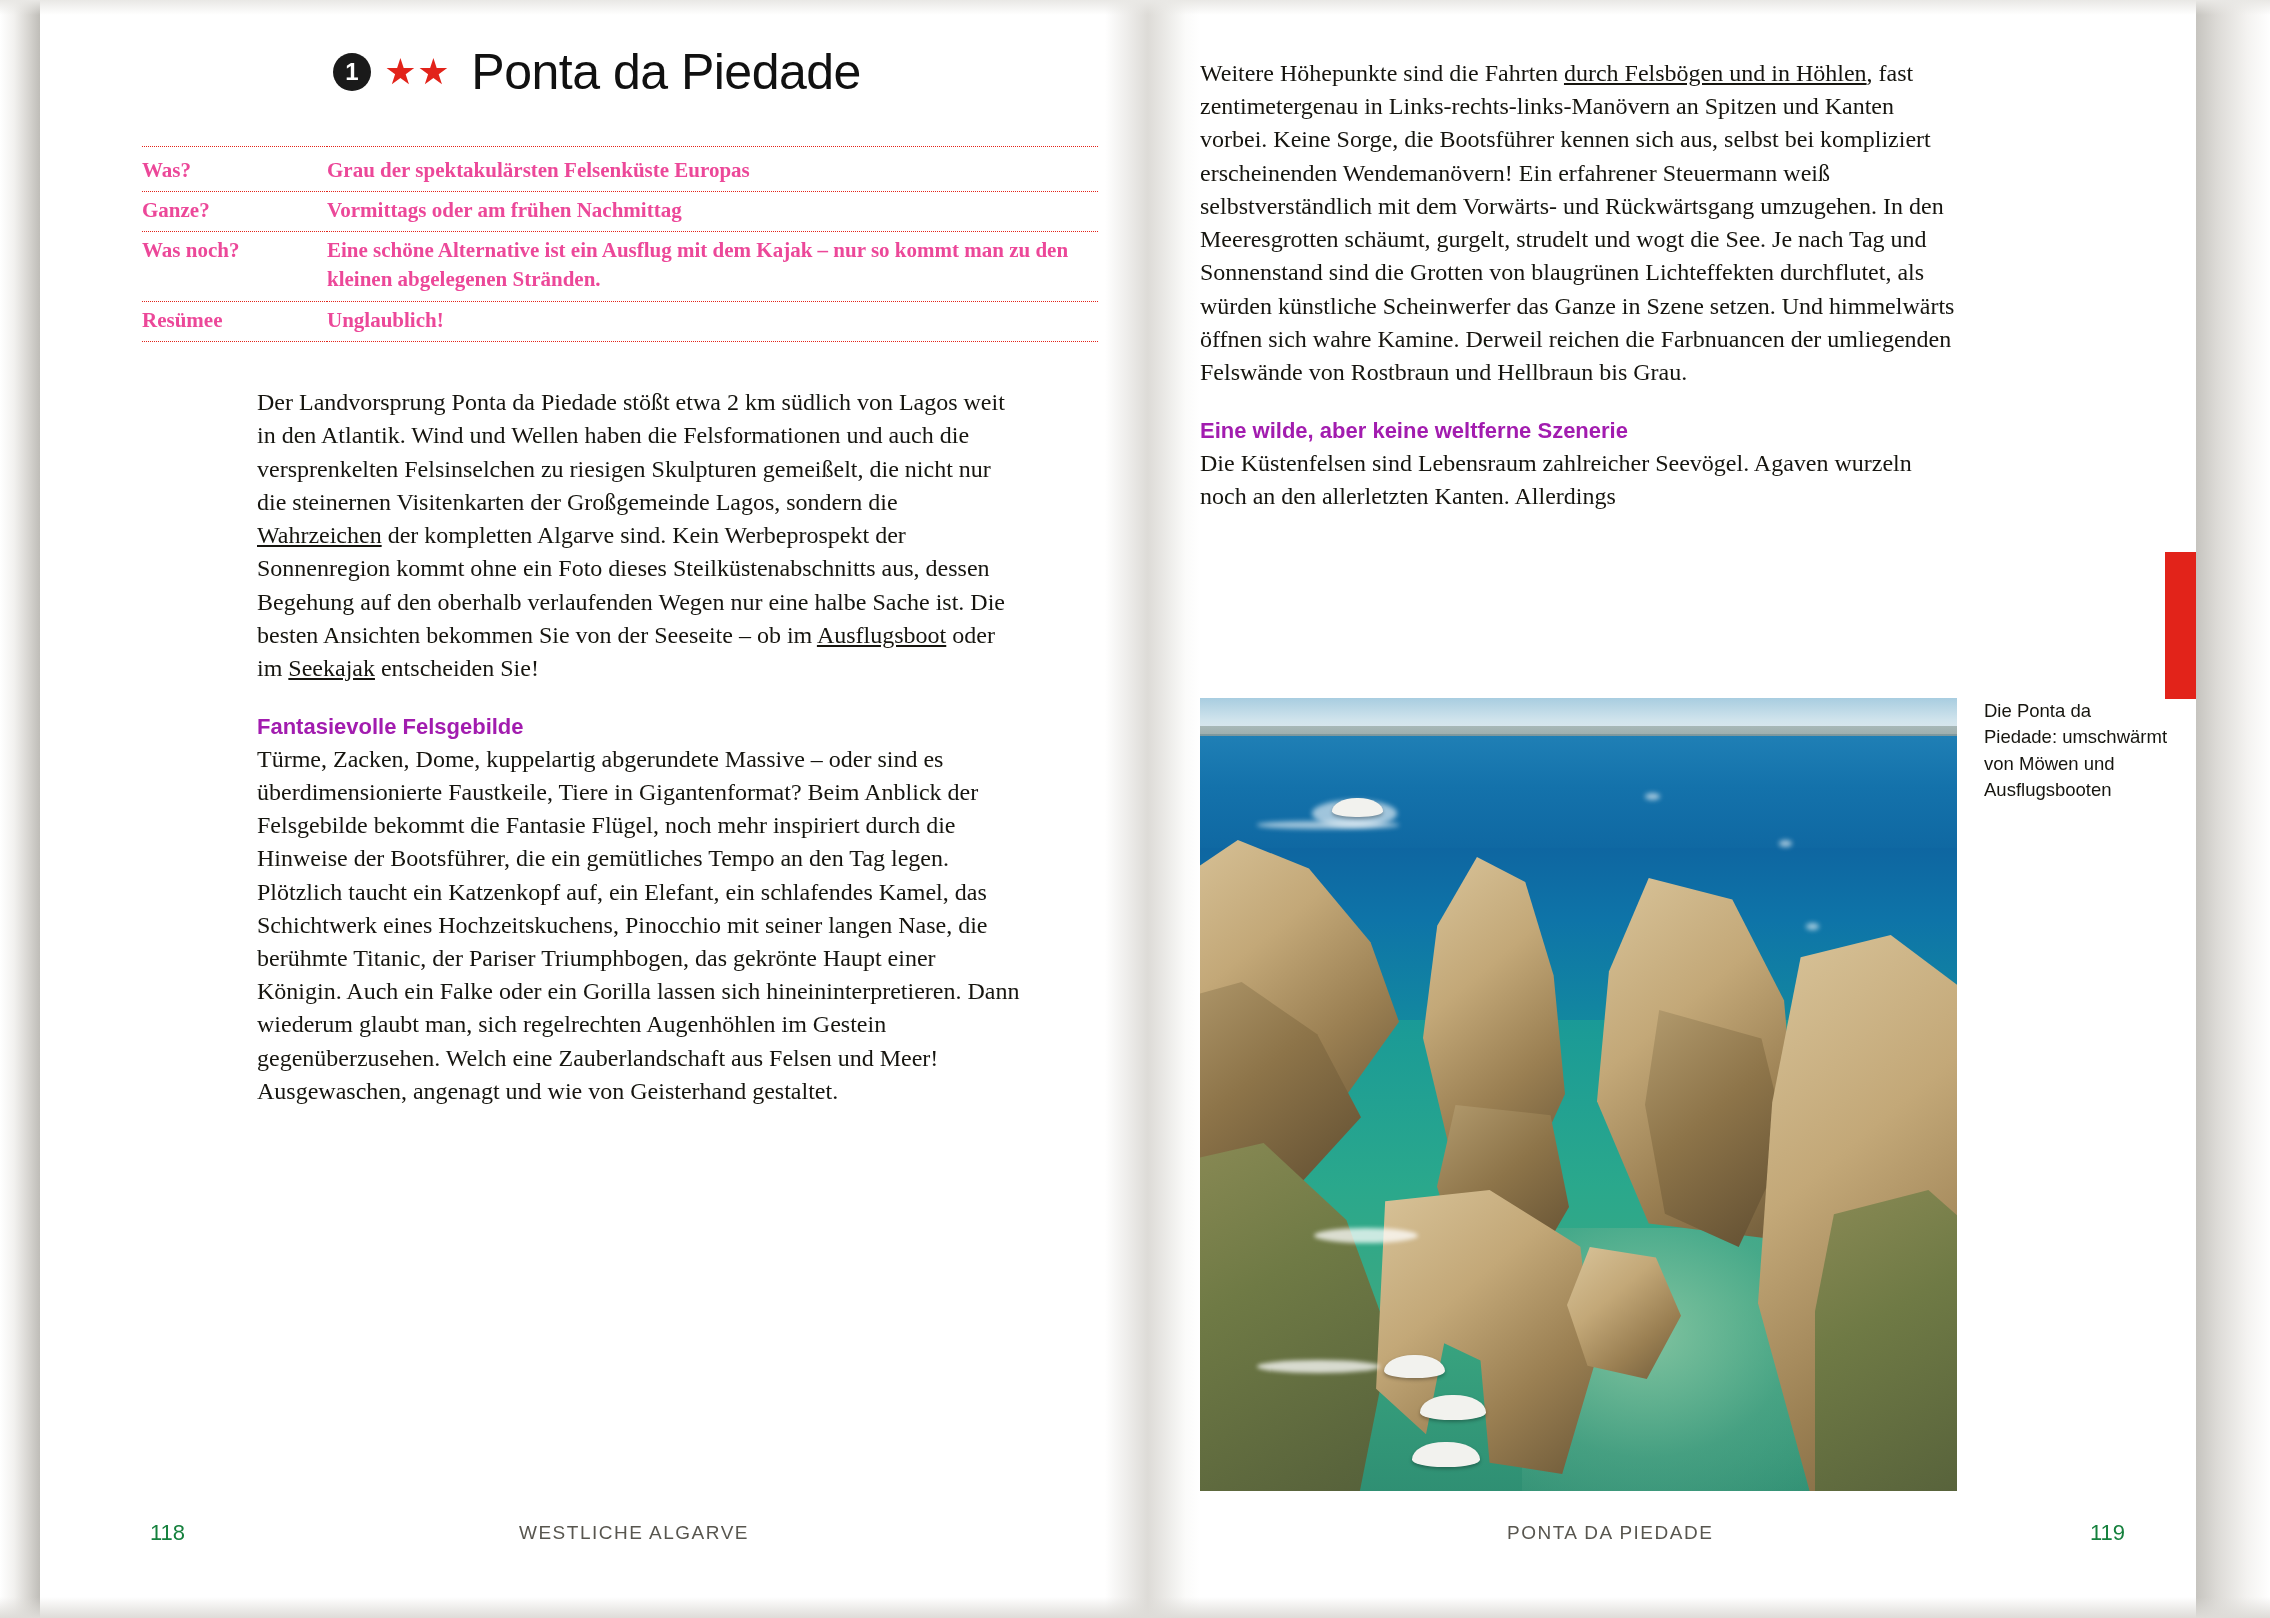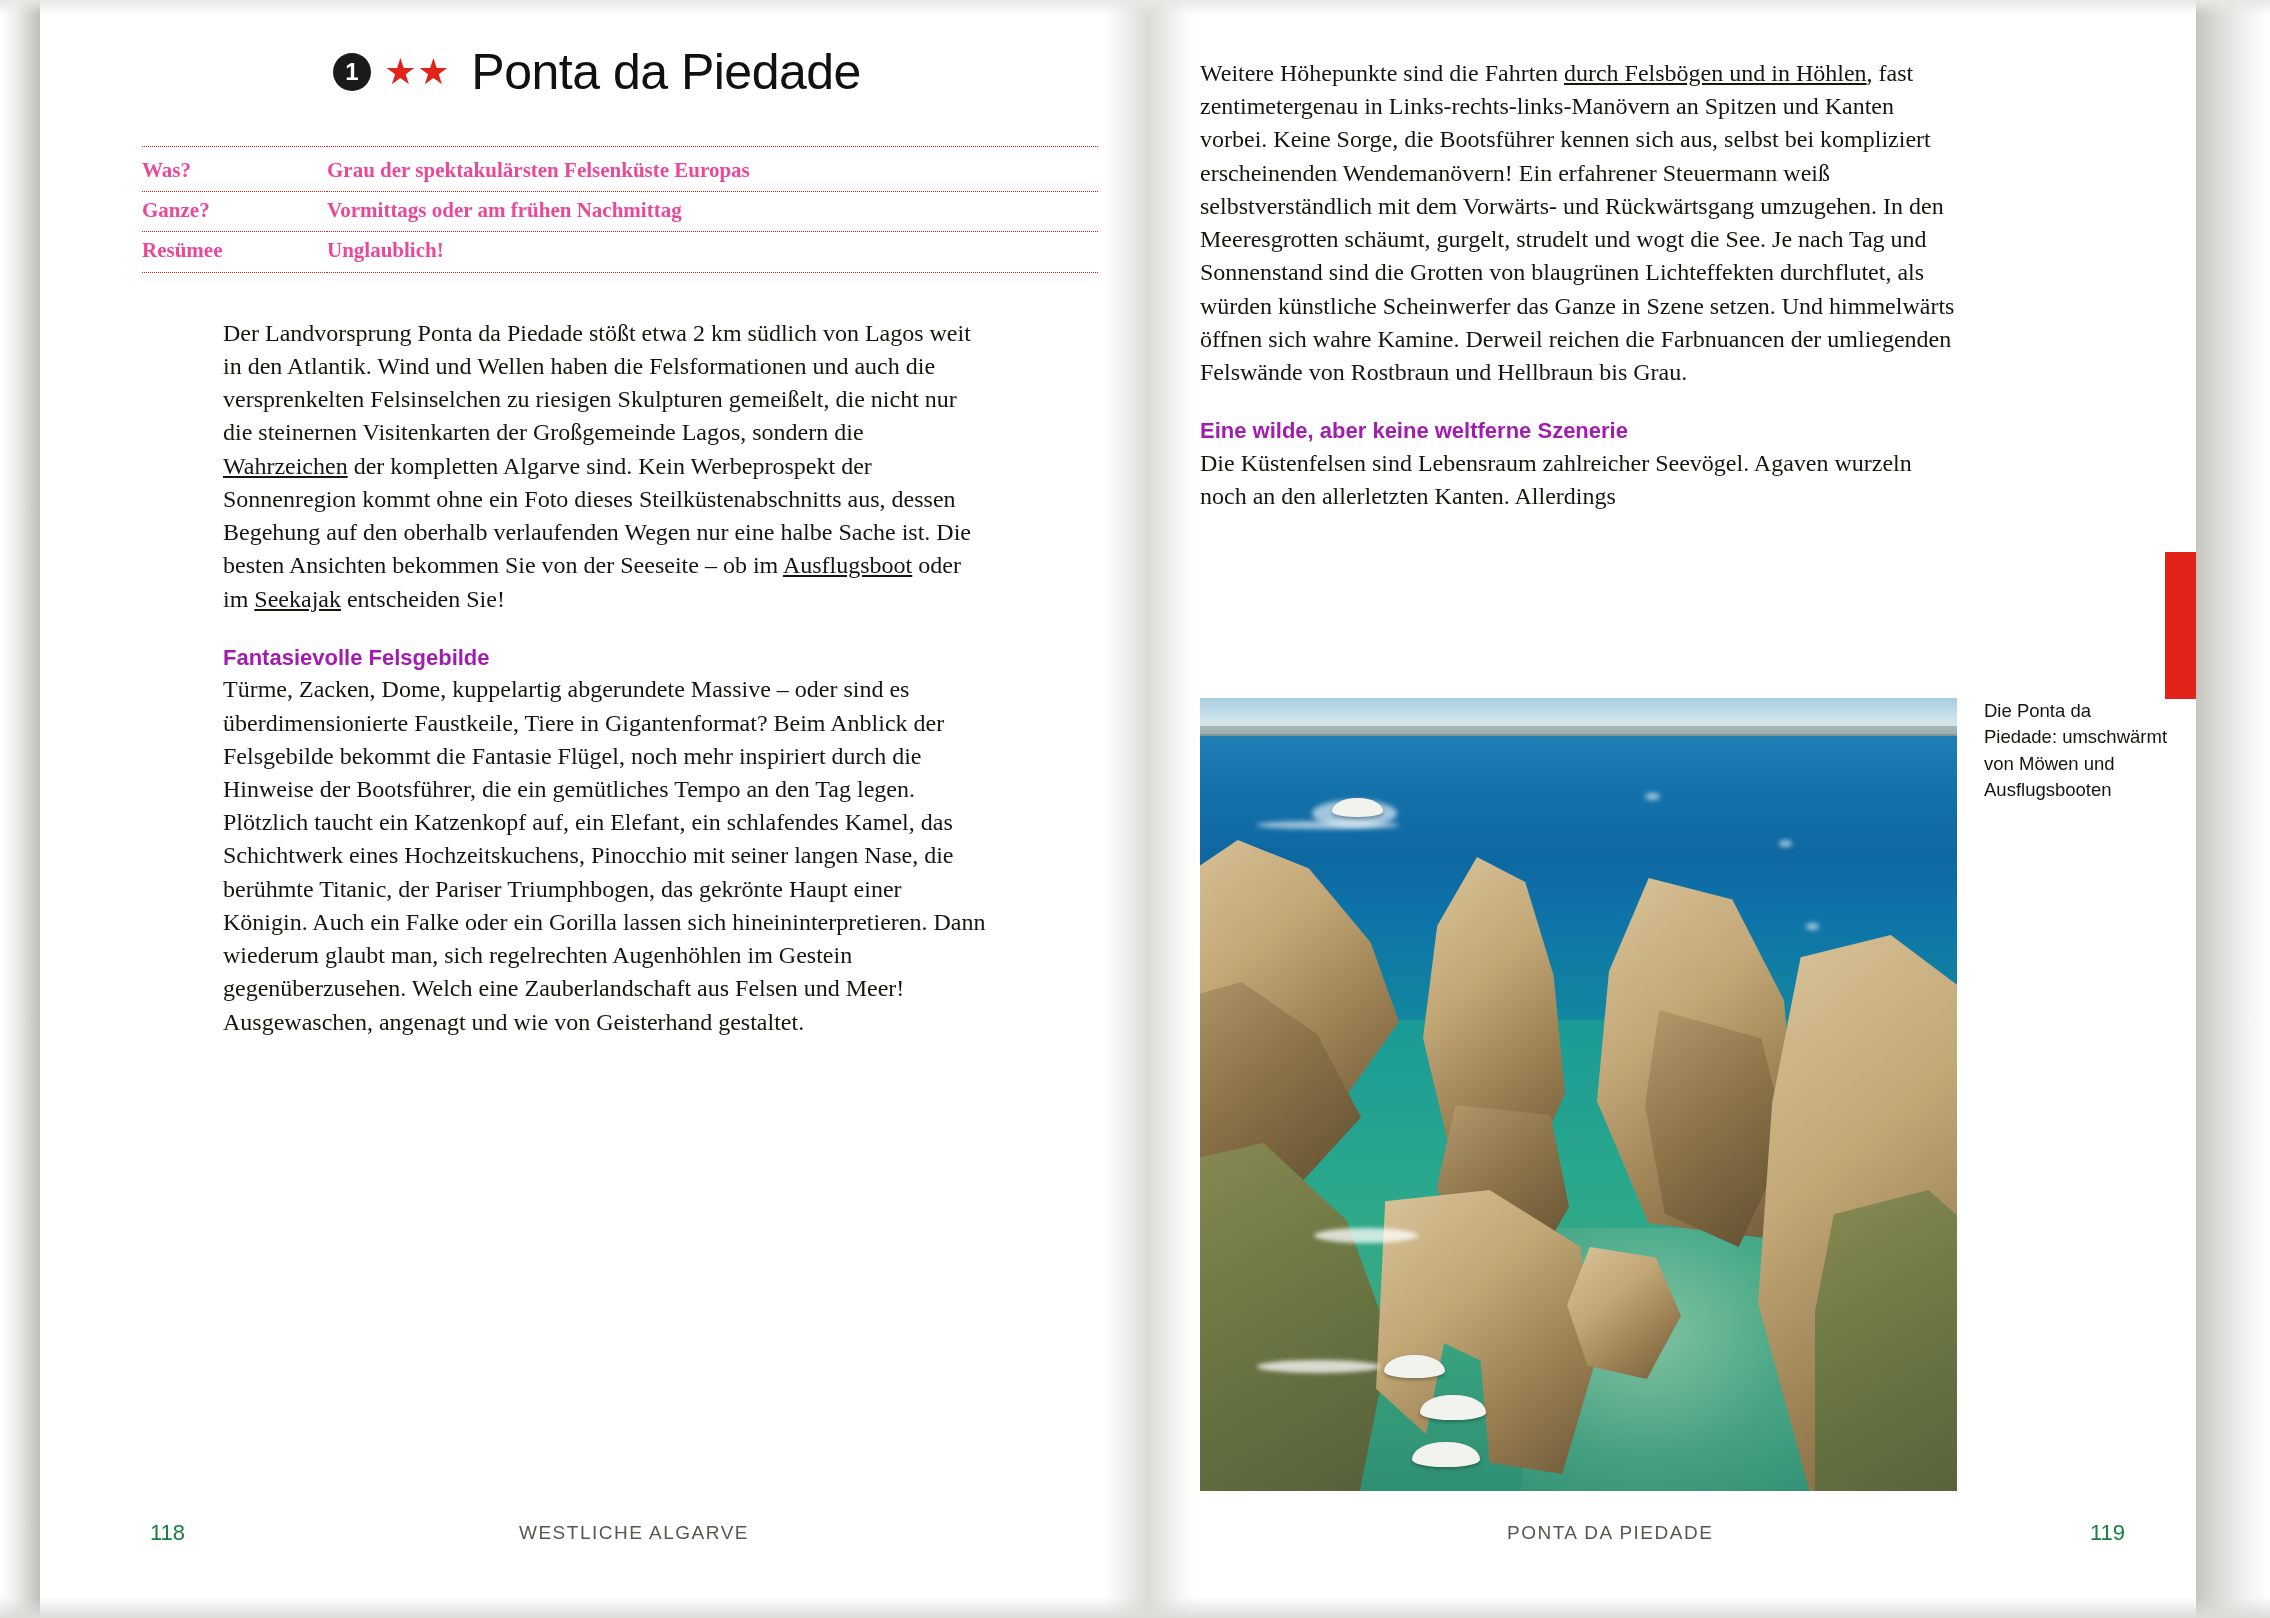--- a/index.html
+++ b/index.html
@@ -105,21 +105,21 @@
   .info-table tr:first-child td { border-top: 0.9px dotted #e2231a; padding-top: 8.5px; }
   .info-table td.key {
     width: 185px;
     font-weight: bold;
     white-space: nowrap;
     padding-right: 9.5px;
   }
   .info-table td.val { font-weight: bold; }
 
   .body-col {
-    margin-left: 81px;
+    margin-left: 115px;
     width: 767px;
     font-size: 24px;
     line-height: 1.385;
     color: #16150f;
     text-align: left;
   }
   .body-col p { margin: 0 0 0 0; }
   .subhead {
     color: #a21caf;
     font-family: Liberation Sans, sans-serif;
@@ -273,20 +273,24 @@
       <tbody>
           <tr>
         <td class="key">Was?</td>
         <td class="val">Grau der spektakulärsten Felsenküste Europas</td>
       </tr>
       <tr>
         <td class="key">Ganze?</td>
         <td class="val">Vormittags oder am frühen Nachmittag</td>
       </tr>
       <tr>
+        <td class="key">Was noch?</td>
+        <td class="val">Eine schöne Alternative ist ein Ausflug mit dem Kajak – nur so kommt man zu den kleinen abgelegenen Stränden.</td>
+      </tr>
+      <tr>
         <td class="key">Resümee</td>
         <td class="val">Unglaublich!</td>
       </tr>
     </tbody>
       </table>
 
     <div class="body-col">
       <p><span>Der Landvorsprung Ponta da Piedade stößt etwa 2 km südlich von Lagos weit in den Atlantik. Wind und Wellen haben die Felsformationen und auch die versprenkelten Felsinselchen zu riesigen Skulpturen gemeißelt, die nicht nur die steinernen Visitenkarten der Großgemeinde Lagos, sondern die </span><u class="ul">Wahrzeichen</u><span> der kompletten Algarve sind. Kein Werbeprospekt der Sonnenregion kommt ohne ein Foto dieses Steilküstenabschnitts aus, dessen Begehung auf den oberhalb verlaufenden Wegen nur eine halbe Sache ist. Die besten Ansichten bekommen Sie von der Seeseite – ob im </span><u class="ul">Ausflugsboot</u><span> oder im </span><u class="ul">Seekajak</u><span> entscheiden Sie!</span></p>
 
       <div class="subhead">Fantasievolle Felsgebilde</div>

